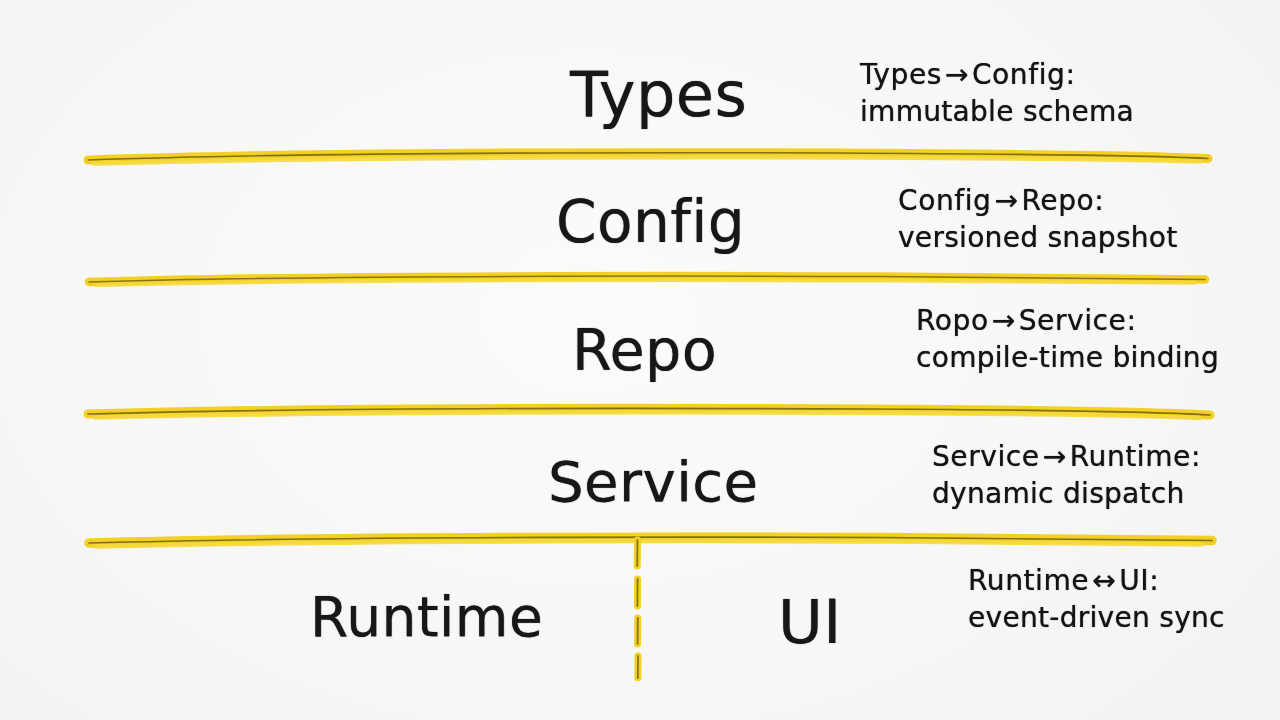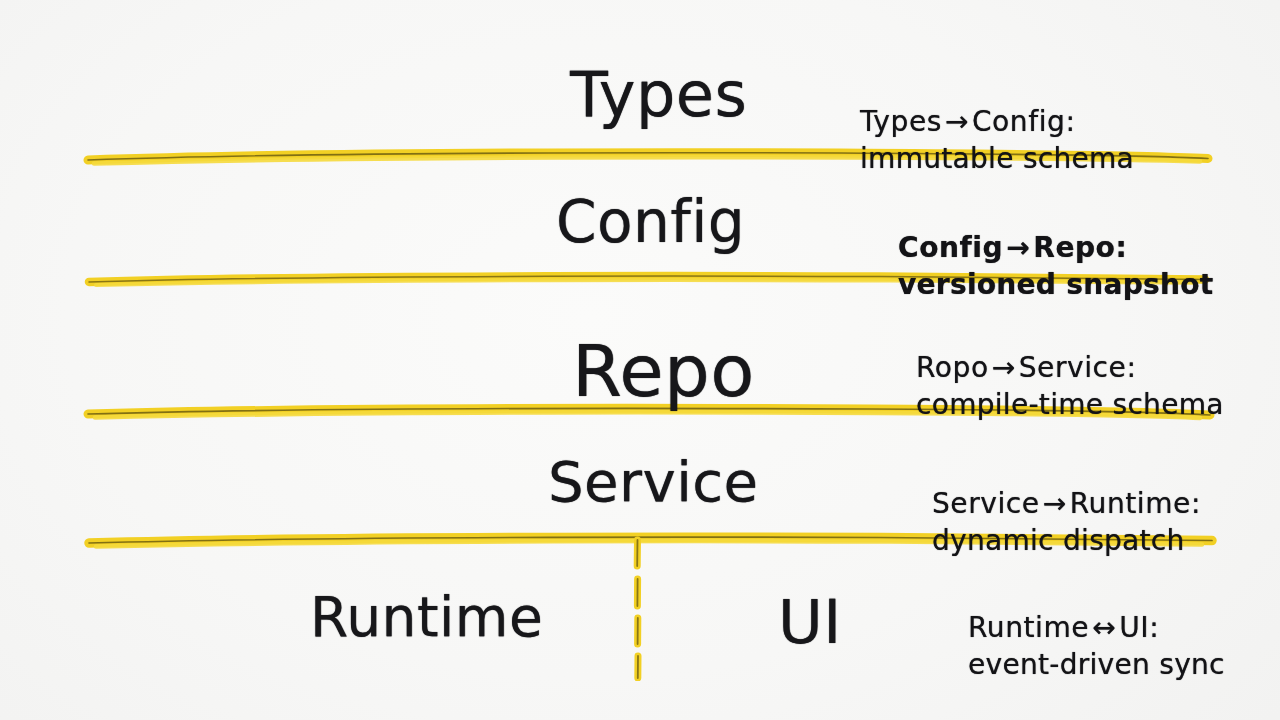--- a/index.html
+++ b/index.html
@@ -56,21 +56,20 @@
 
   .note {
     position: absolute;
     color: #131316;
     font-family: "DejaVu Sans", sans-serif;
     font-size: 28px;
     line-height: 1.33;
     white-space: nowrap;
     text-shadow: 0 0 1px rgba(19,19,22,0.7),
                  0.35px 0.2px 0.55px rgba(19,19,22,0.3);
-    margin-top: 47px;
   }
   .note .ln {
     display: block;
   }
   .note .ln.l1 { letter-spacing: 0.6px; }
   .note .ln.l2 { letter-spacing: 0.3px; }
 
   .arrow {
     font-family: "DejaVu Sans", sans-serif;
     padding: 0 3px;
@@ -142,47 +141,47 @@
         <path d="M13,120 L12.8,142" stroke="#f2d024" stroke-width="7"></path>
         <path d="M13,120 L12.8,142" stroke="#6f5f10" stroke-width="1.8" opacity="0.8"></path>
       </g>
     </svg>
   </div>
 
   <div class="layer-label" style="left:570px; top:58px; font-size:62px;">Types</div>
 
   <div class="layer-label" style="left:556px; top:188px; font-size:58px;">Config</div>
 
-  <div class="layer-label" style="left:572px; top:317px; font-size:72px;margin-top:12px;">Repo</div>
+  <div class="layer-label" style="left:572px; top:317px; font-size:57px;">Repo</div>
 
   <div class="layer-label" style="left:548px; top:449px; font-size:56px;">Service</div>
 
   <div class="layer-label" style="left:310px; top:585px; font-size:55px;">Runtime</div>
 
   <div class="layer-label" style="left:778px; top:586px; font-size:61px;">UI</div>
 
   <div class="note" style="left:860px; top:56px;">
     <span class="ln l1">
       <span>Types</span><span class="arrow">→</span><span>Config:</span>
     </span>
     <span class="ln l2">immutable schema</span>
   </div>
 
-  <div class="note" style="left:898px; top:182px;font-weight:bold;">
+  <div class="note" style="left:898px; top:182px;">
     <span class="ln l1">
       <span>Config</span><span class="arrow">→</span><span>Repo:</span>
     </span>
     <span class="ln l2">versioned snapshot</span>
   </div>
 
   <div class="note" style="left:916px; top:302px;">
     <span class="ln l1">
       <span>Ropo</span><span class="arrow">→</span><span>Service:</span>
     </span>
-    <span class="ln l2">compile-time schema</span>
+    <span class="ln l2">compile-time binding</span>
   </div>
 
   <div class="note" style="left:932px; top:438px;">
     <span class="ln l1">
       <span>Service</span><span class="arrow">→</span><span>Runtime:</span>
     </span>
     <span class="ln l2">dynamic dispatch</span>
   </div>
 
   <div class="note" style="left:968px; top:562px;">

